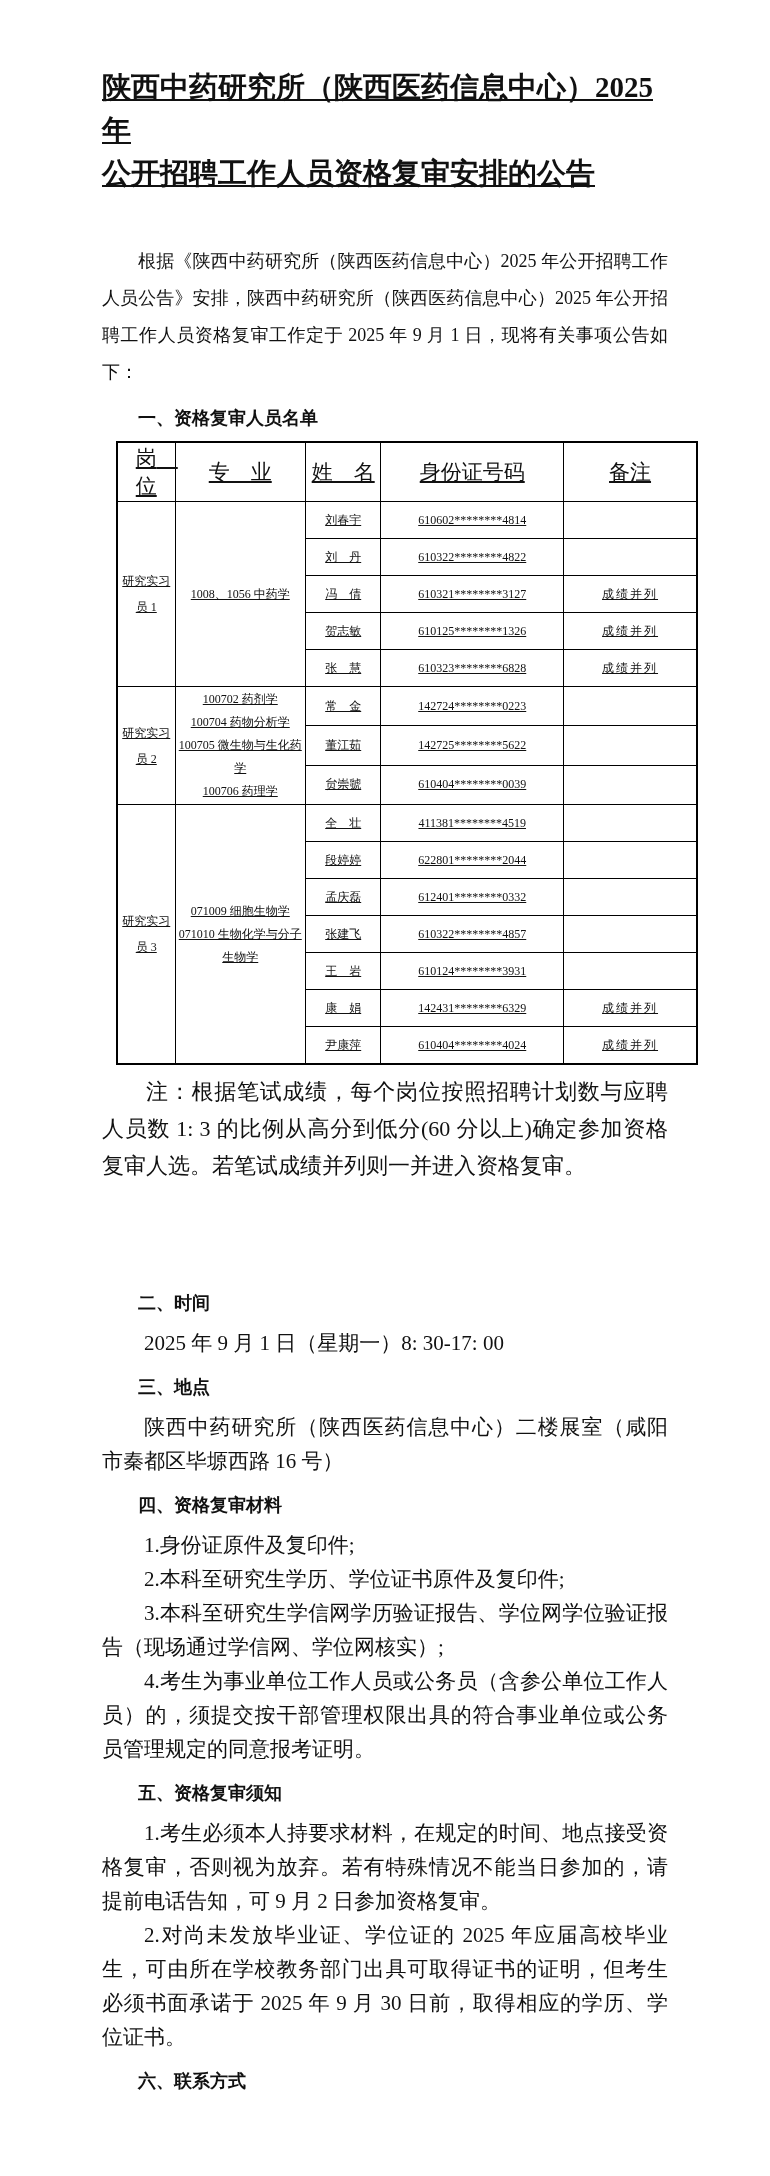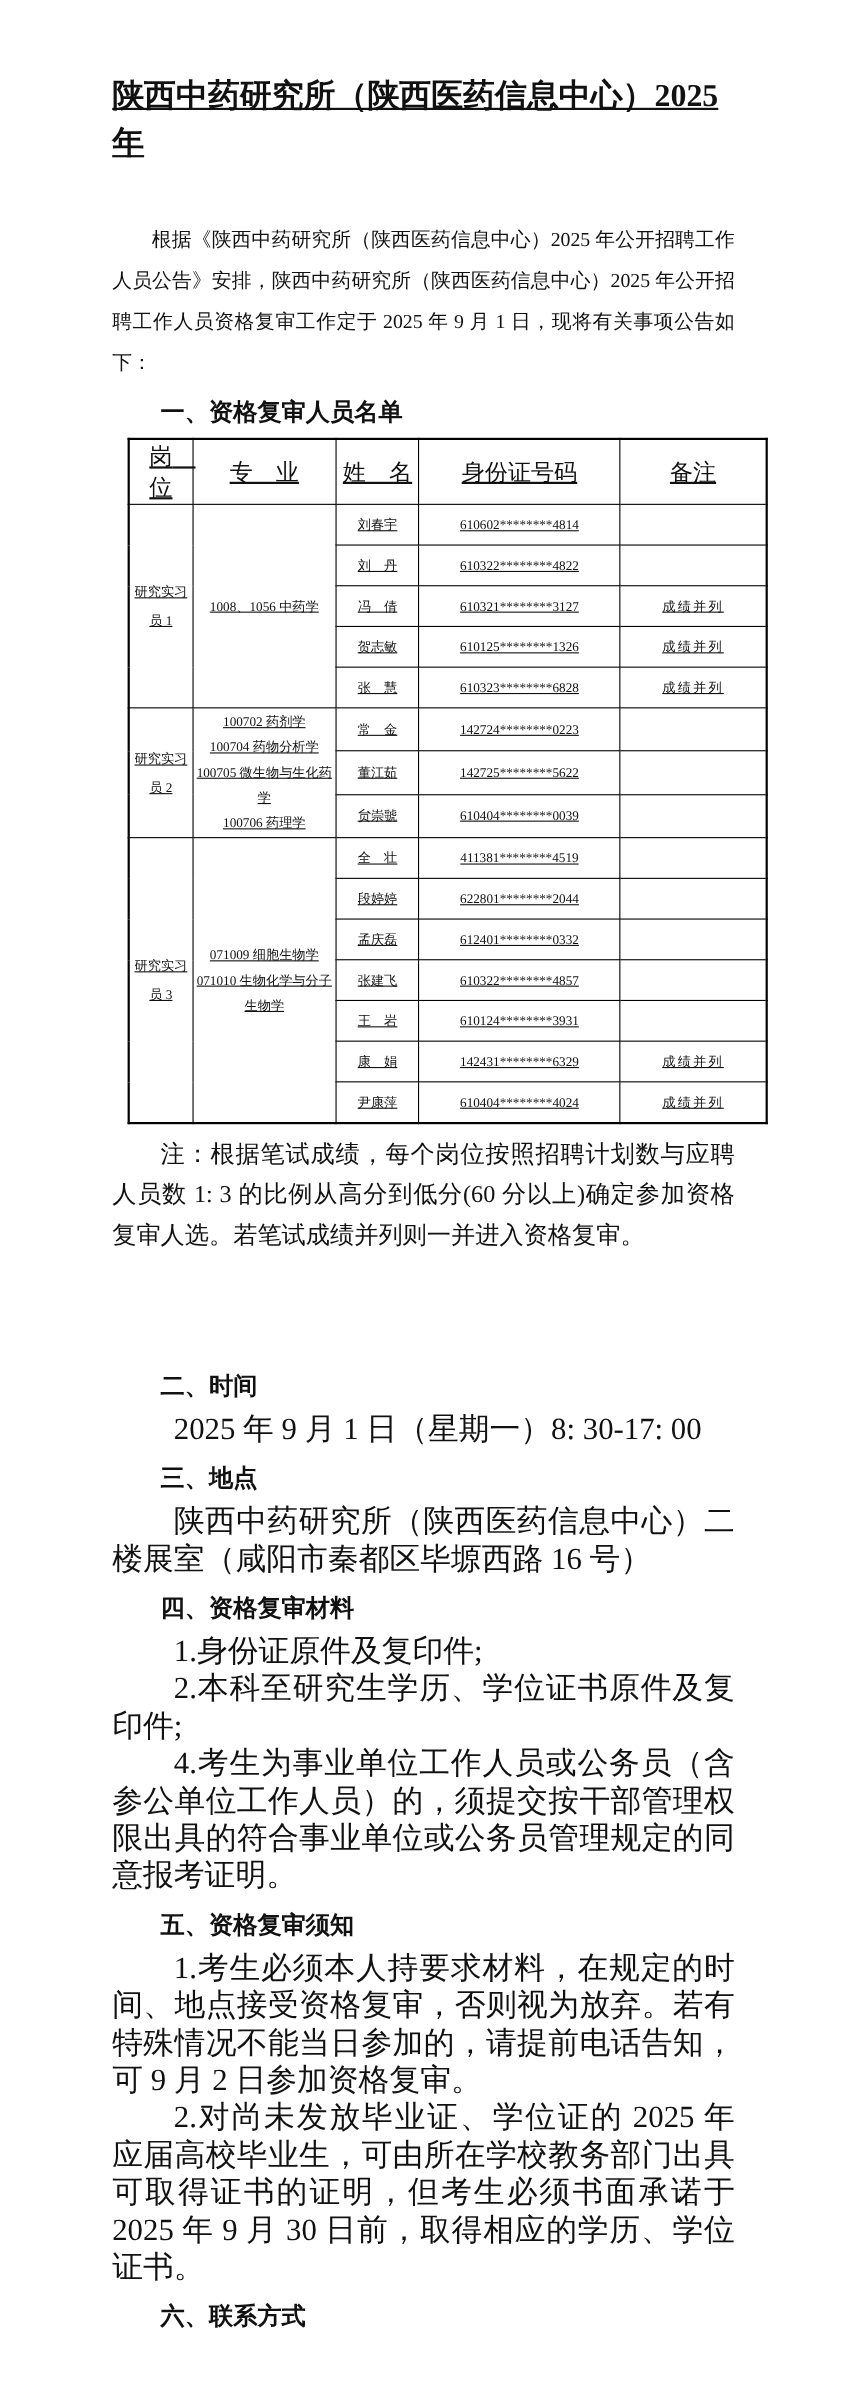--- a/index.html
+++ b/index.html
@@ -20,21 +20,21 @@
 
   .intro{
     margin:48px 0 0 0;
     font-size:18px;line-height:37px;
     text-indent:2em;text-align:justify;
   }
 
   .sec-heading{
     margin:10px 0 6px 0;
     padding-left:2em;
-    font-size:22px;line-height:34px;font-weight:bold;
+    font-size:18px;line-height:34px;font-weight:bold;
     font-family:"Liberation Sans","DejaVu Sans",sans-serif;
   }
 
   table.roster{
     border-collapse:collapse;
     margin:6px 0 0 14px;
     width:582px;
     border:2px solid #000;
     table-layout:fixed;
     text-decoration:underline;
@@ -62,30 +62,30 @@
 
   .note{
     margin:8px 0 0 0;
     font-size:22px;line-height:37px;
     text-indent:2em;text-align:justify;
   }
 
   .page-gap{height:92px;}
 
   .body-par{
-    margin:0;font-size:28px;line-height:34px;
+    margin:0;font-size:21px;line-height:34px;
     text-indent:2em;text-align:justify;
   }
 </style>
 </head>
 <body>
 
 <div class="page">
 
-  <h1 class="title"><span>陕西中药研究所（陕西医药信息中心）2025 年</span><br></h1>
+  <h1 class="title"><span>陕西中药研究所（陕西医药信息中心）2025 年</span><br><span>公开招聘工作人员资格复审安排的公告</span></h1>
 
   <p class="intro">根据《陕西中药研究所（陕西医药信息中心）2025 年公开招聘工作人员公告》安排，陕西中药研究所（陕西医药信息中心）2025 年公开招聘工作人员资格复审工作定于 2025 年 9 月 1 日，现将有关事项公告如下：</p>
 
   <div class="sec-heading">一、资格复审人员名单</div>
 
   <table class="roster">
     <colgroup>
       <col class="c-post">
         <col class="c-major">
         <col class="c-name">
@@ -196,20 +196,21 @@
 
   <div class="sec-heading">二、时间</div>
   <p class="body-par">2025 年 9 月 1 日（星期一）8: 30-17: 00</p>
 
   <div class="sec-heading">三、地点</div>
   <p class="body-par">陕西中药研究所（陕西医药信息中心）二楼展室（咸阳市秦都区毕塬西路 16 号）</p>
 
   <div class="sec-heading">四、资格复审材料</div>
   <p class="body-par">1.身份证原件及复印件;</p>
   <p class="body-par">2.本科至研究生学历、学位证书原件及复印件;</p>
+  <p class="body-par">3.本科至研究生学信网学历验证报告、学位网学位验证报告（现场通过学信网、学位网核实）;</p>
   <p class="body-par">4.考生为事业单位工作人员或公务员（含参公单位工作人员）的，须提交按干部管理权限出具的符合事业单位或公务员管理规定的同意报考证明。</p>
 
   <div class="sec-heading">五、资格复审须知</div>
   <p class="body-par">1.考生必须本人持要求材料，在规定的时间、地点接受资格复审，否则视为放弃。若有特殊情况不能当日参加的，请提前电话告知，可 9 月 2 日参加资格复审。</p>
   <p class="body-par">2.对尚未发放毕业证、学位证的 2025 年应届高校毕业生，可由所在学校教务部门出具可取得证书的证明，但考生必须书面承诺于 2025 年 9 月 30 日前，取得相应的学历、学位证书。</p>
 
   <div class="sec-heading">六、联系方式</div>
 
 </div>
 

